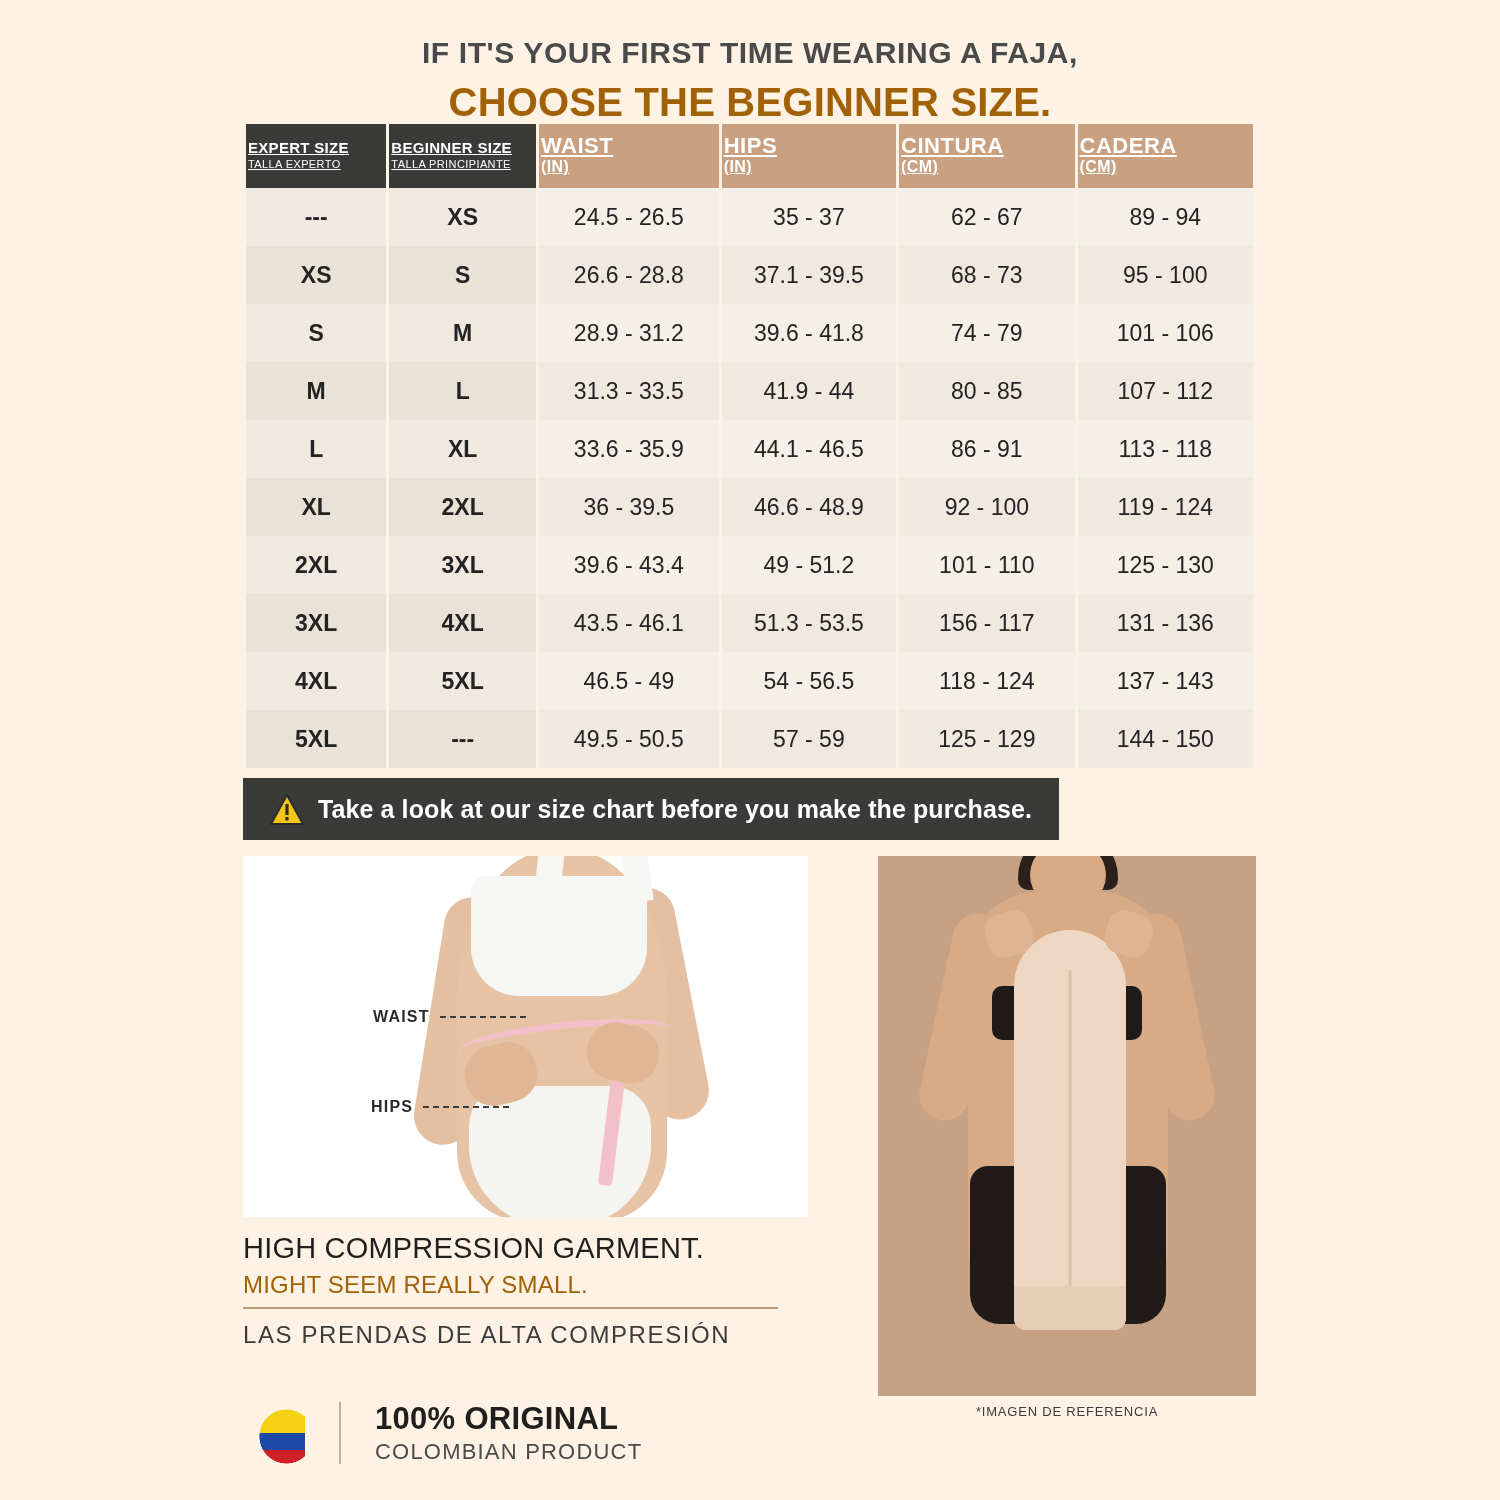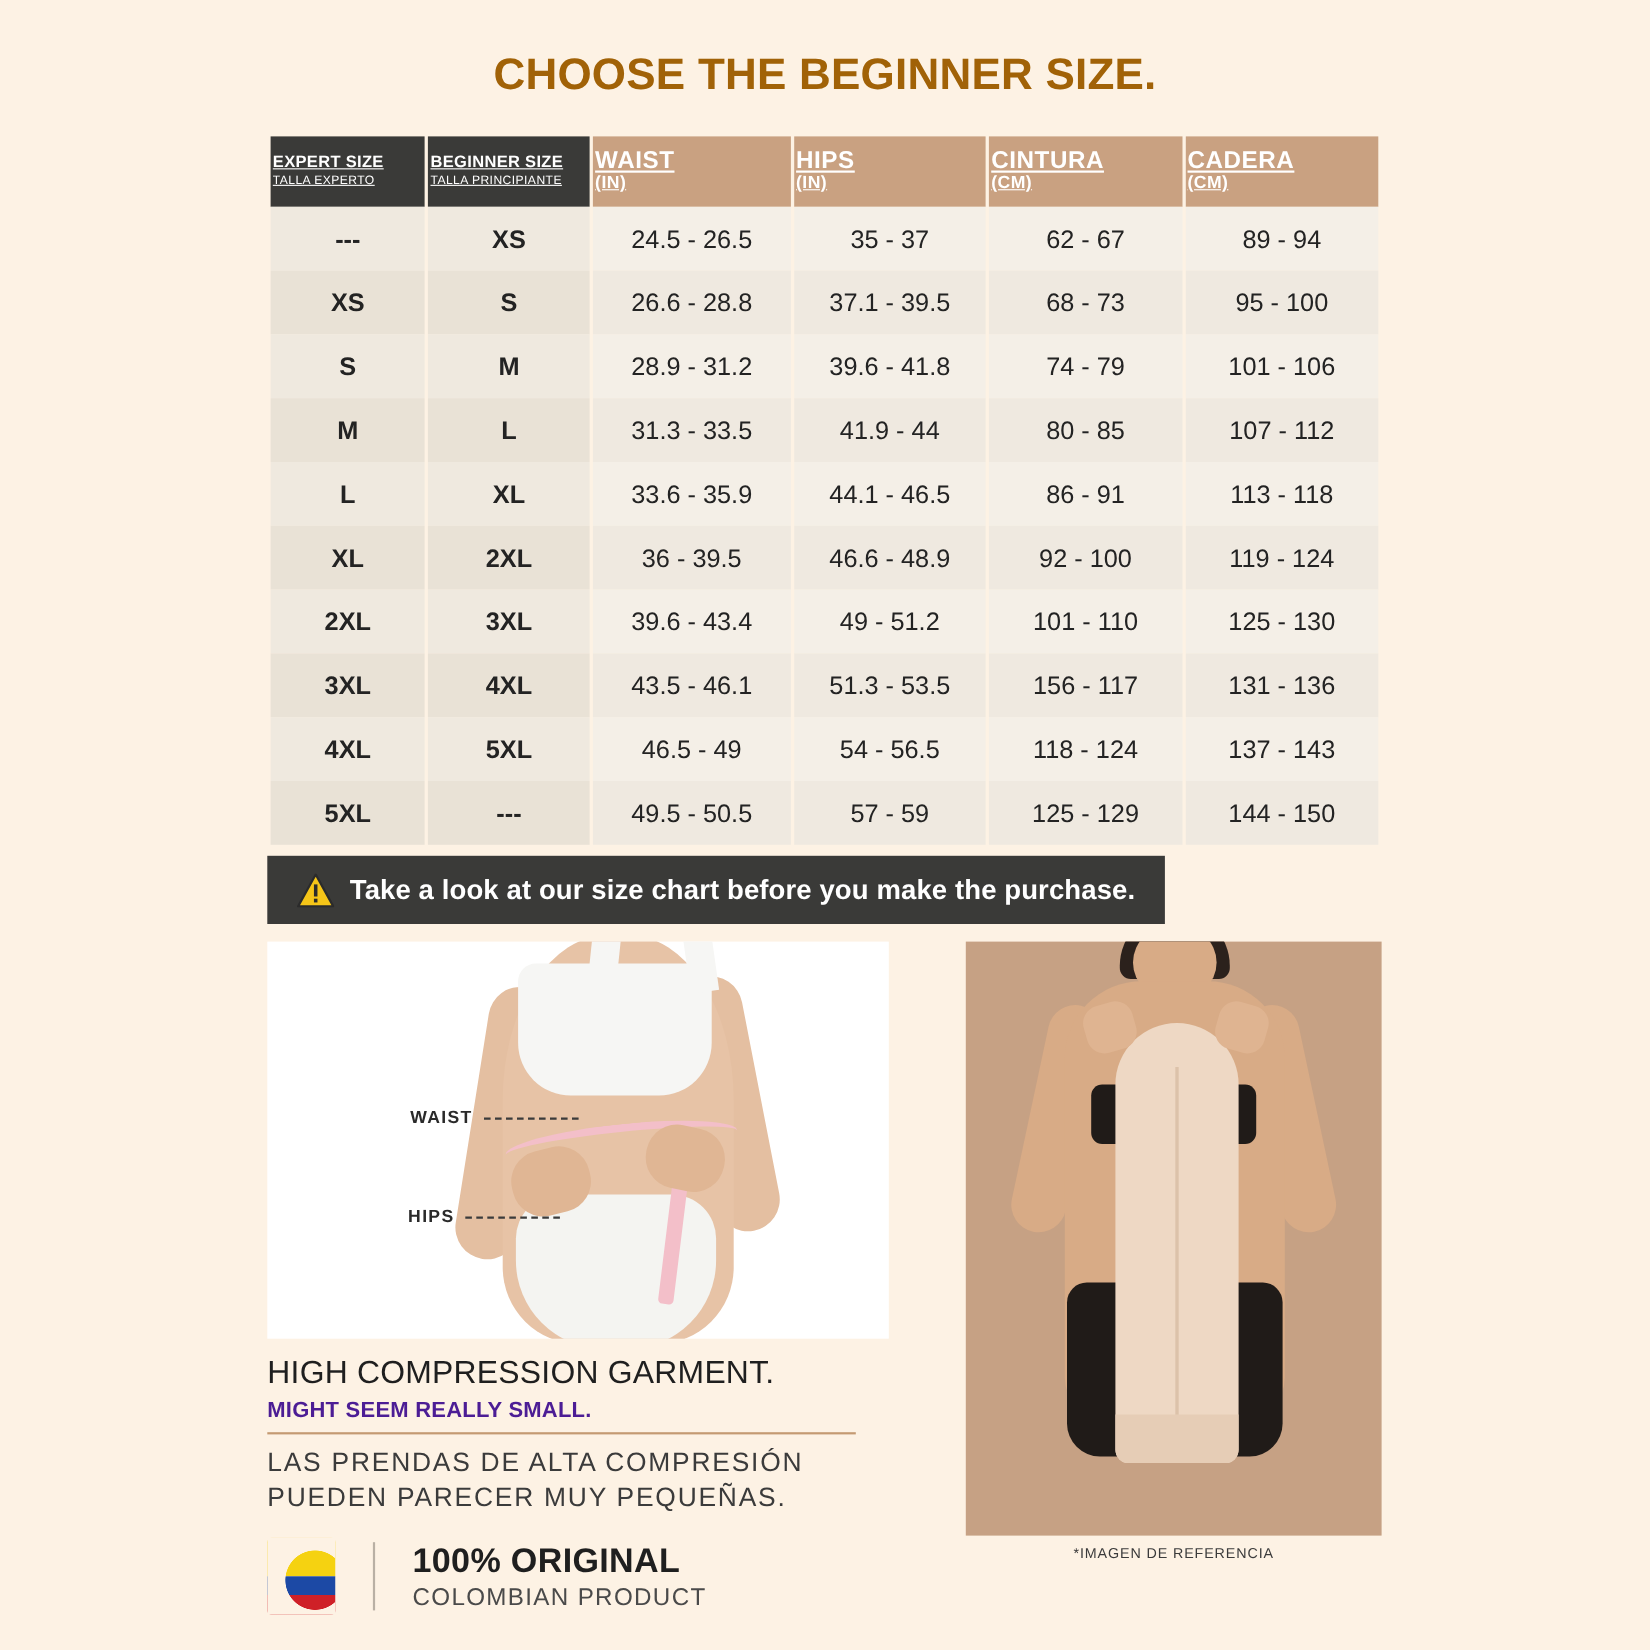--- a/index.html
+++ b/index.html
@@ -238,23 +238,23 @@
     width: 565px;
     text-align: left;
   }
   .cap1 {
     font-size: 29px;
     font-weight: normal;
     color: #1f1f1f;
     letter-spacing: 0.2px;
   }
   .cap2 {
-    font-size: 20px;
-    font-weight: bold;
-    color: #4c1d95;
+    font-size: 24px;
+    font-weight: normal;
+    color: #a16207;
     letter-spacing: 0.2px;
     margin-top: 6px;
   }
   .cap-rule {
     width: 535px;
     border-top: 2px solid #c49a72;
     margin: 8px 0 10px 0;
   }
   .cap3 {
     font-size: 24px;
@@ -413,20 +413,21 @@
     letter-spacing: 1.2px;
     margin-top: 2px;
   }
 </style>
 </head>
 <body>
 
 <div class="page">
 
   <div class="headline">
+    <div class="line1">IF IT'S YOUR FIRST TIME WEARING A FAJA,</div>
     <div class="line2">CHOOSE THE BEGINNER SIZE.</div>
   </div>
 
   <div class="table-wrap">
     <table class="size-chart">
       <colgroup>
         <col class="c-expert">
           <col class="c-beginner">
           <col class="c-waist">
         <col class="c-hips">
@@ -580,21 +581,20 @@
       <span class="lbl">HIPS</span>
       <span class="dash"></span>
     </div>
   </div>
 
   <div class="caption-block">
     <div class="cap1">HIGH COMPRESSION GARMENT.</div>
     <div class="cap2">MIGHT SEEM REALLY SMALL.</div>
     <div class="cap-rule"></div>
     <div class="cap3">LAS PRENDAS DE ALTA COMPRESIÓN</div>
-    <div class="cap3">PUEDEN  PARECER  MUY  PEQUEÑAS.</div>
   </div>
 
   <div class="photo-right">
     <div class="pr-body">
       <div class="pr-armL"></div>
       <div class="pr-armR"></div>
       <div class="pr-hair"></div>
       <div class="pr-head"></div>
       <div class="pr-torso"></div>
       <div class="pr-bra"></div>

